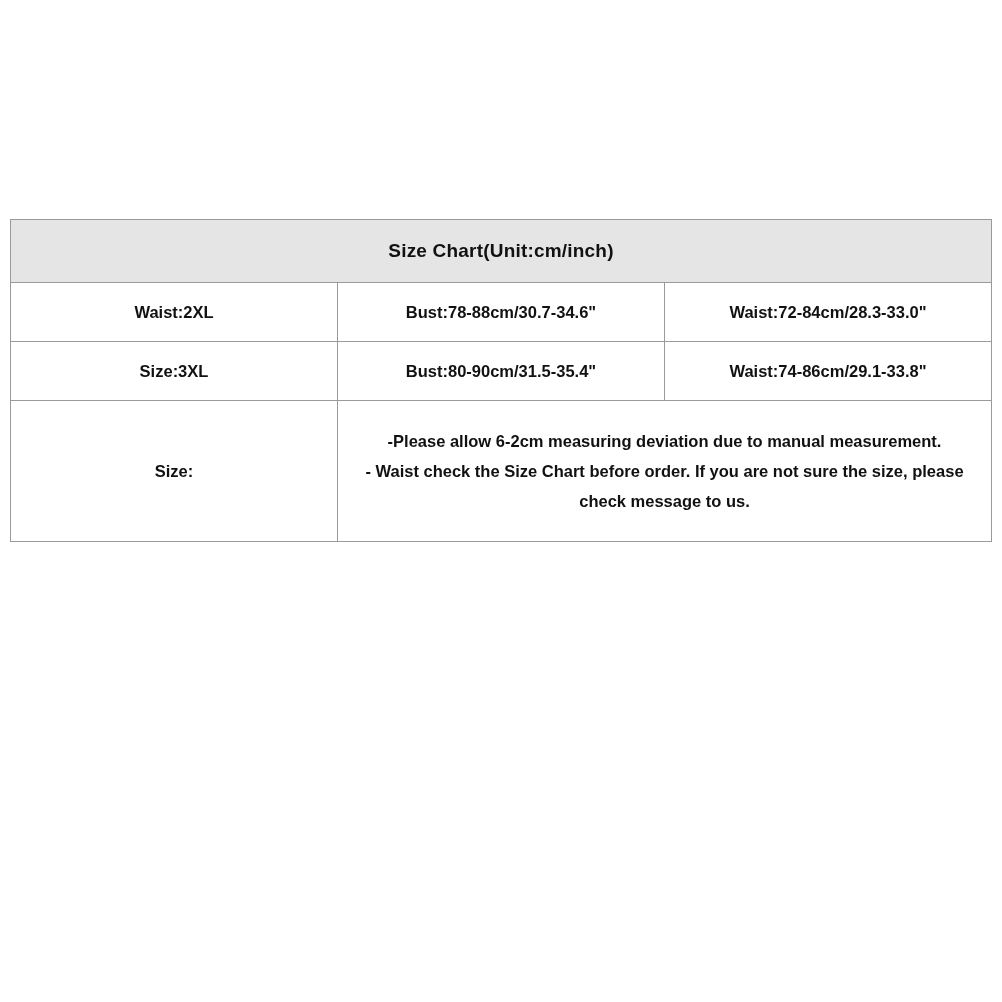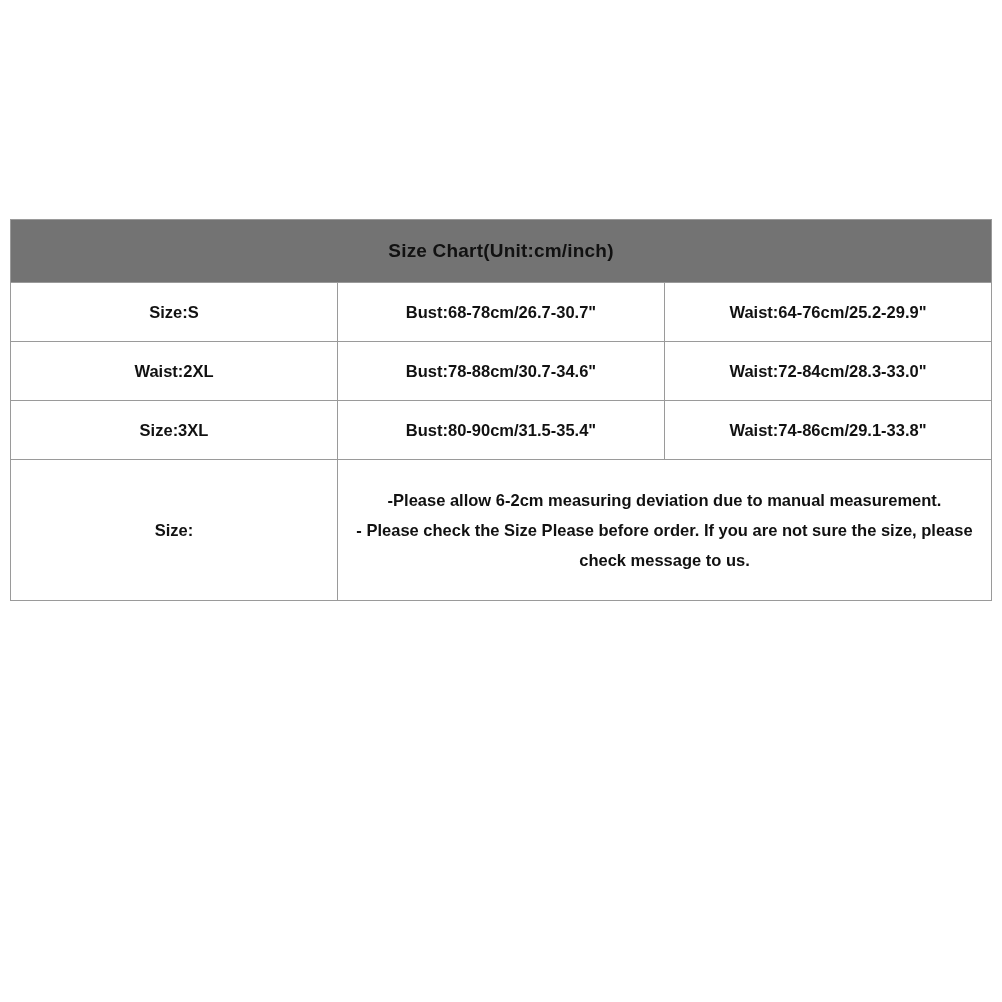--- a/index.html
+++ b/index.html
@@ -34,21 +34,21 @@
   }
   table.size-chart td {
     border: 1px solid #9a9a9a;
     color: #111111;
     font-weight: bold;
     text-align: center;
     vertical-align: middle;
     padding: 0;
   }
   .title-cell {
-    background: #737373;
+    background: #e5e5e5;
     height: 62px;
     font-size: 19px;
     letter-spacing: 0.2px;
   }
   .row-cell {
     height: 58px;
     font-size: 16.5px;
     background: #ffffff;
   }
   .col-size {
@@ -79,39 +79,34 @@
 
 <div class="page">
   <div class="chart-wrap">
     <table class="size-chart">
       <tbody>
         <tr>
           <td class="title-cell" colspan="3">Size Chart(Unit:cm/inch)</td>
         </tr>
 
         <tr>
-          <td class="row-cell col-size">Size:S</td>
-          <td class="row-cell col-bust">Bust:68-78cm/26.7-30.7"</td>
-          <td class="row-cell col-waist">Waist:64-76cm/25.2-29.9"</td>
-        </tr>
-        <tr>
           <td class="row-cell col-size">Waist:2XL</td>
           <td class="row-cell col-bust">Bust:78-88cm/30.7-34.6"</td>
           <td class="row-cell col-waist">Waist:72-84cm/28.3-33.0"</td>
         </tr>
         <tr>
           <td class="row-cell col-size">Size:3XL</td>
           <td class="row-cell col-bust">Bust:80-90cm/31.5-35.4"</td>
           <td class="row-cell col-waist">Waist:74-86cm/29.1-33.8"</td>
         </tr>
 
         <tr>
           <td class="row-cell col-size note-label">Size:</td>
           <td class="note-label note-body" colspan="2">
             <div>-Please allow 6-2cm measuring deviation due to manual measurement.</div>
-            <div>- Please check the Size Please before order. If you are not sure the size, please</div>
+            <div>- Waist check the Size Chart before order. If you are not sure the size, please</div>
             <div>check message to us.</div>
           </td>
         </tr>
       </tbody>
     </table>
   </div>
 </div>
 
 </body></html>

